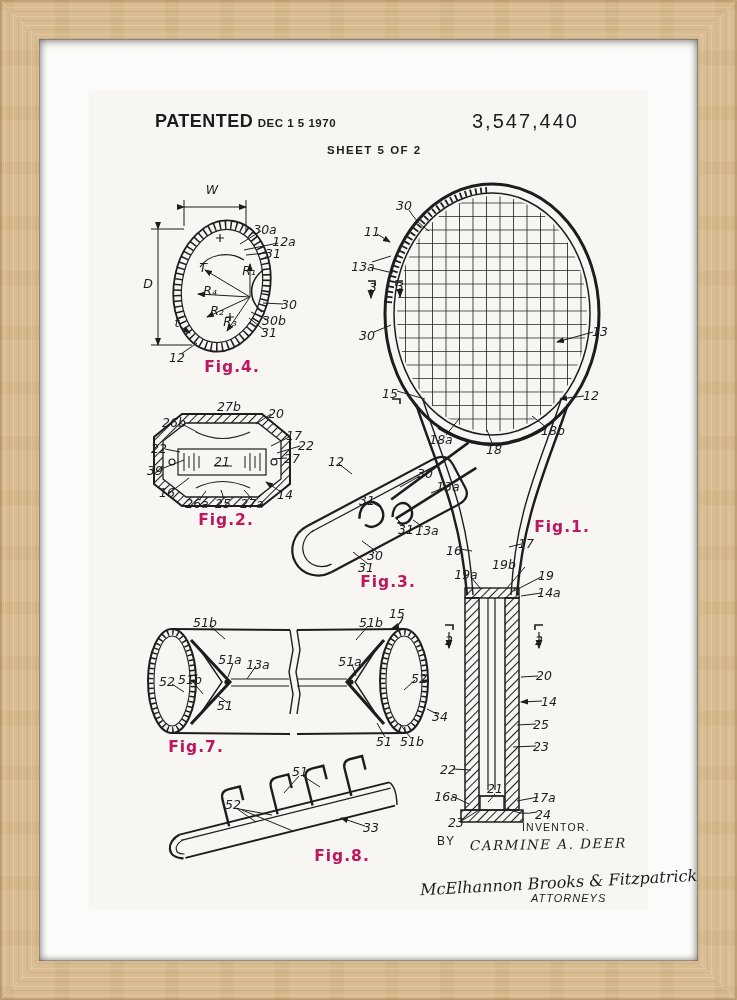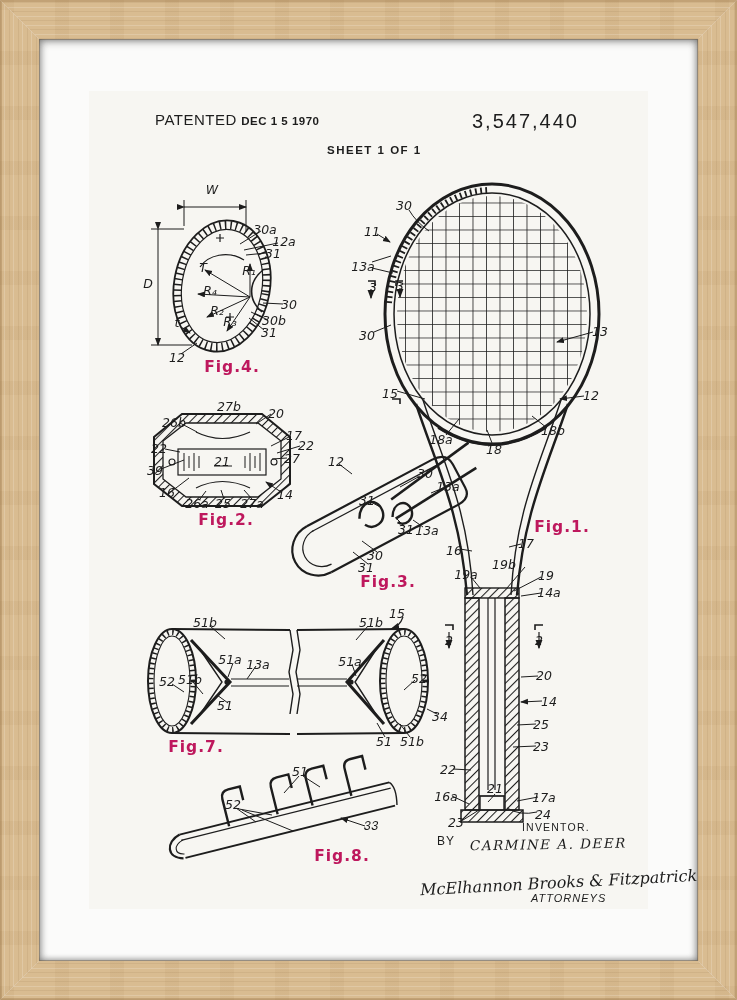--- a/index.html
+++ b/index.html
@@ -22,21 +22,21 @@
   .frame-edge{position:absolute;inset:0;border:2px solid rgba(135,98,52,.28);pointer-events:none;}
   
   .matte{position:absolute;inset:39px;background:#fbfbfa;
      box-shadow:inset 0 0 0 1px rgba(90,65,35,.35), inset 0 3px 8px rgba(0,0,0,.28),
                 inset 0 -2px 6px rgba(0,0,0,.14), inset 3px 0 7px rgba(0,0,0,.18),
                 inset -3px 0 7px rgba(0,0,0,.18);}
   .sheet{position:absolute;inset:52px 50px;background:#f7f6f2;}
   
   .ink{color:#1d1d1d;}
   .hdr-patented{position:absolute;left:155px;top:111px;white-space:nowrap;}
-  .hdr-patented .w1{font-weight:400;font-size:15px;letter-spacing:.5px;}
+  .hdr-patented .w1{font-weight:700;font-size:18px;letter-spacing:.5px;}
   .hdr-patented .w2{font-weight:700;font-size:11.5px;letter-spacing:.5px;}
   .hdr-number{position:absolute;left:472px;top:110px;font-size:20px;letter-spacing:2px;font-weight:500;}
   .hdr-sheet{position:absolute;left:327px;top:144px;font-size:11.5px;font-weight:700;letter-spacing:1.5px;}
   .sig-inventor{position:absolute;left:522px;top:821px;font-size:10.5px;letter-spacing:1.2px;}
   .sig-name{position:absolute;left:470px;top:836px;font-family:"DejaVu Serif",serif;font-style:italic;
             font-size:13.5px;letter-spacing:1.5px;transform:rotate(-1deg);}
   .sig-by{position:absolute;left:437px;top:834px;font-size:12px;letter-spacing:1px;text-align:right;}
   .sig-script{position:absolute;left:420px;top:873px;font-family:"DejaVu Serif",serif;font-style:italic;
               font-size:16px;transform:rotate(-3deg);letter-spacing:0px;white-space:nowrap;}
   .sig-attorneys{position:absolute;left:531px;top:892px;font-size:11px;font-style:italic;letter-spacing:1px;}
@@ -359,33 +359,33 @@
     <span class="ref" style="left: 190px; top: 679px;">51b</span>
     <span class="ref" style="left: 225px; top: 705px;">51</span>
     <span class="ref" style="left: 371px; top: 622px;">51b</span>
     <span class="ref" style="left: 350px; top: 661px;">51a</span>
     <span class="ref" style="left: 419px; top: 678px;">52</span>
     <span class="ref" style="left: 384px; top: 741px;">51</span>
     <span class="ref" style="left: 412px; top: 741px;">51b</span>
     <span class="ref" style="left: 440px; top: 716px;">34</span>
     <span class="ref" style="left: 300px; top: 771px;">51</span>
     <span class="ref" style="left: 233px; top: 804px;">52</span>
-    <span class="ref" style="left: 371px; top: 827px; font-family: Liberation Mono, monospace;">33</span>
+    <span class="ref" style="left: 371px; top: 827px;">33</span>
     <span class="figl" style="left: 232px; top: 367px;">Fig.4.</span>
     <span class="figl" style="left: 226px; top: 520px;">Fig.2.</span>
     <span class="figl" style="left: 388px; top: 582px;">Fig.3.</span>
     <span class="figl" style="left: 562px; top: 519px; margin-top: 8px;">Fig.1.</span>
     <span class="figl" style="left: 196px; top: 747px;">Fig.7.</span>
     <span class="figl" style="left: 342px; top: 856px;">Fig.8.</span>
   </div>
 
 <div class="hdr-patented ink">
   <span class="w1">PATENTED</span>
   <span class="w2">DEC 1 5 1970</span>
 </div>
 <div class="hdr-number ink">3,547,440</div>
-<div class="hdr-sheet ink">SHEET 1 OF 1</div>
+<div class="hdr-sheet ink">SHEET 5 OF 2</div>
 
 <div class="sig-inventor ink">INVENTOR.</div>
 <div class="sig-name ink">CARMINE A. DEER</div>
 <div class="sig-by ink">BY</div>
 <div class="sig-script ink">McElhannon Brooks &amp; Fitzpatrick</div>
 <div class="sig-attorneys ink">ATTORNEYS</div>
 
 </body></html>

